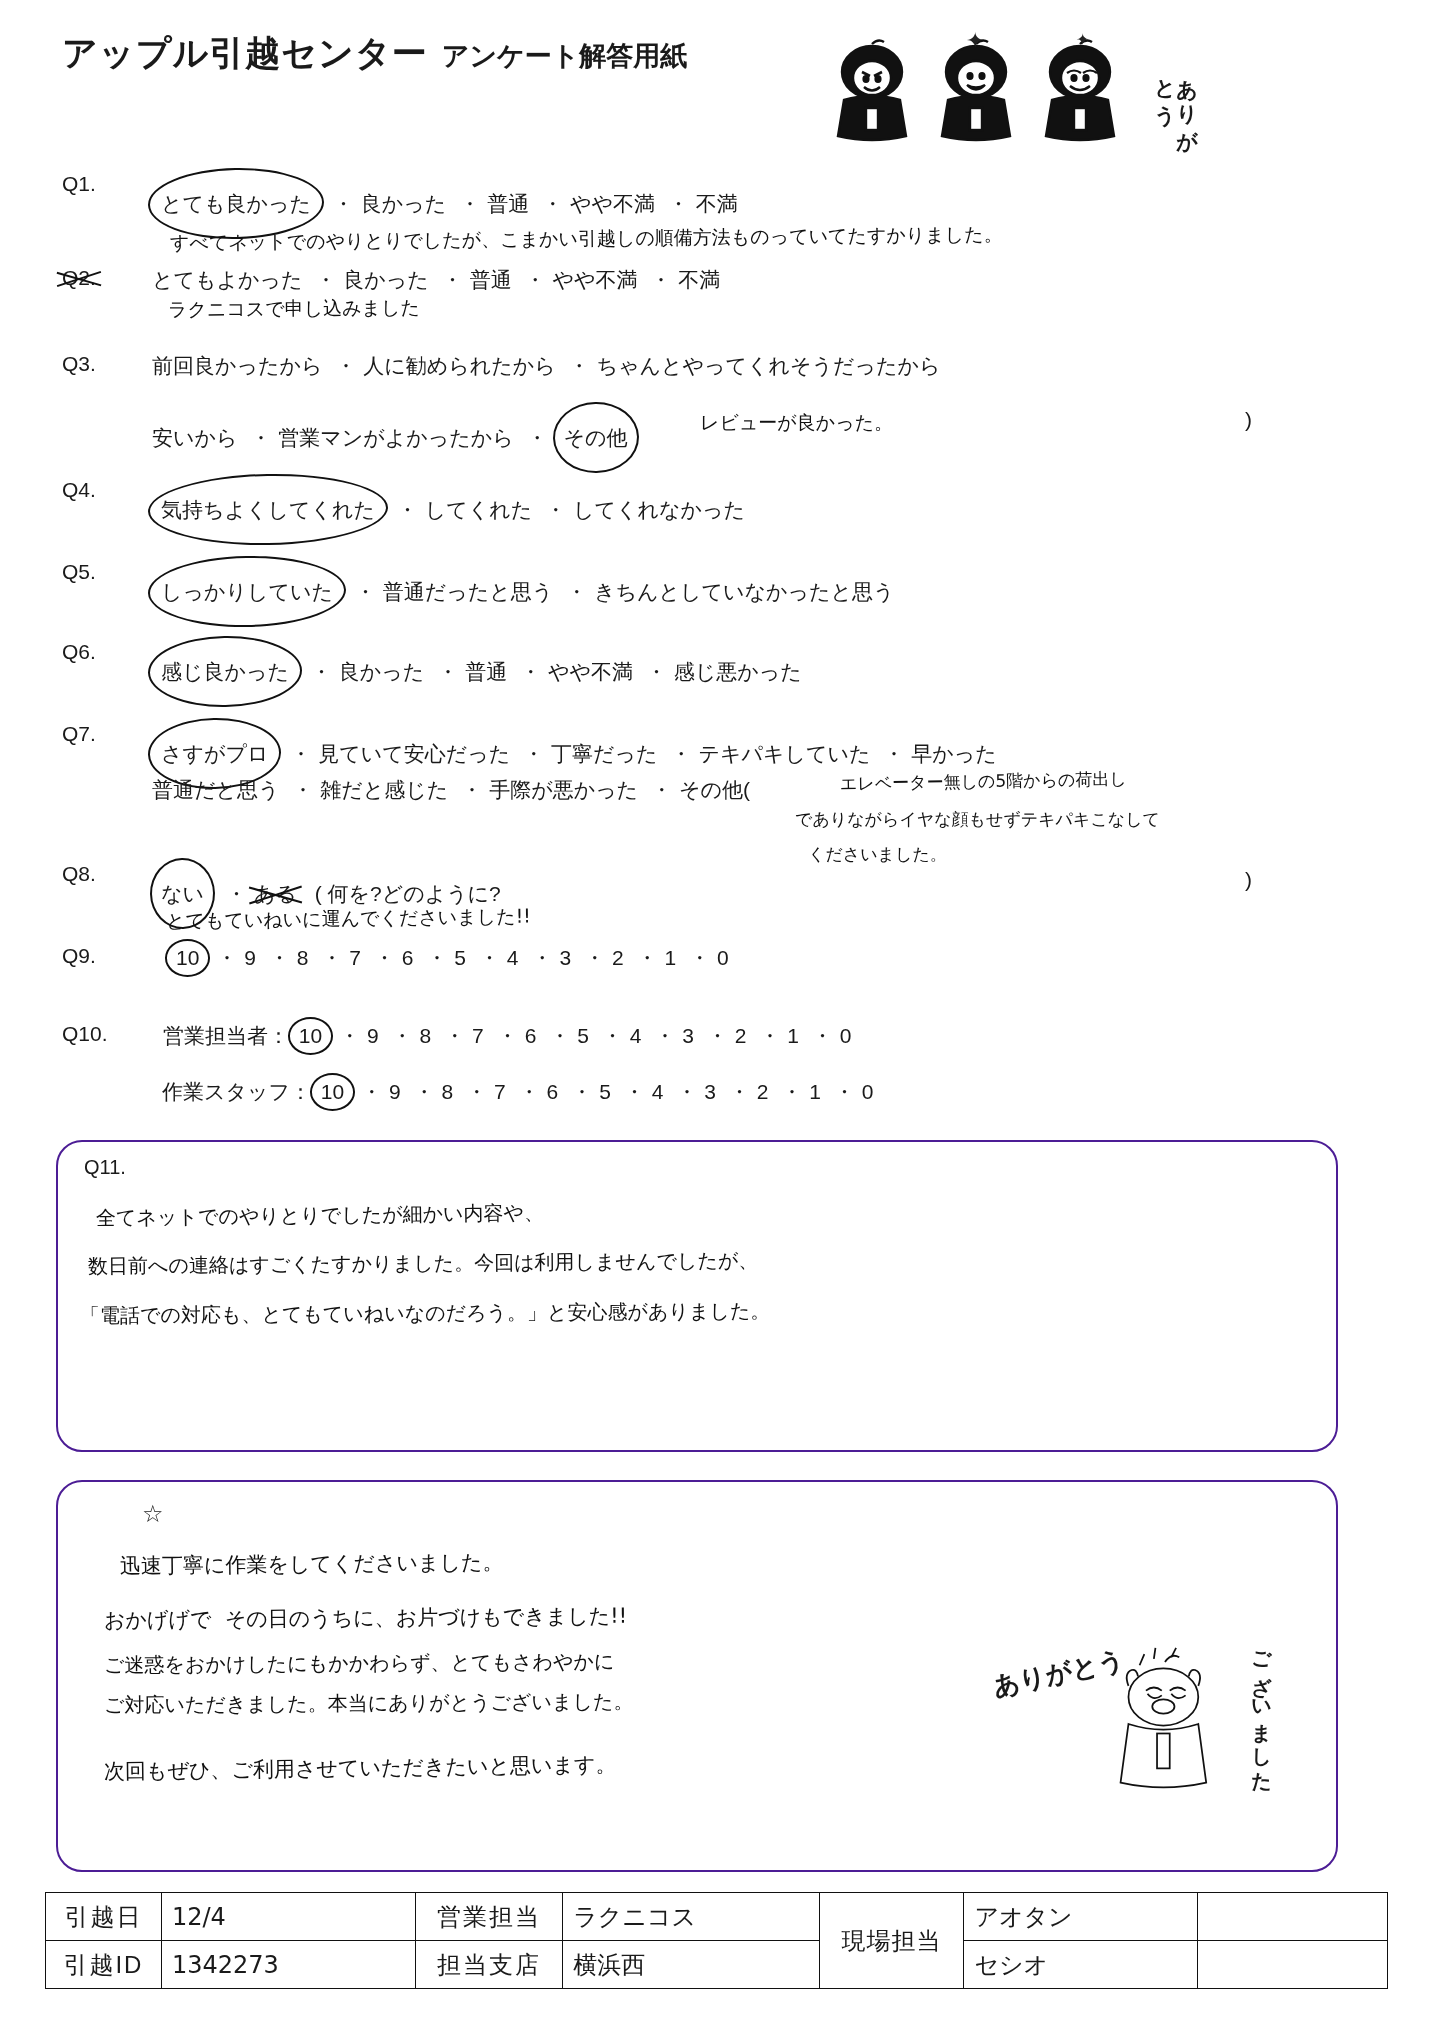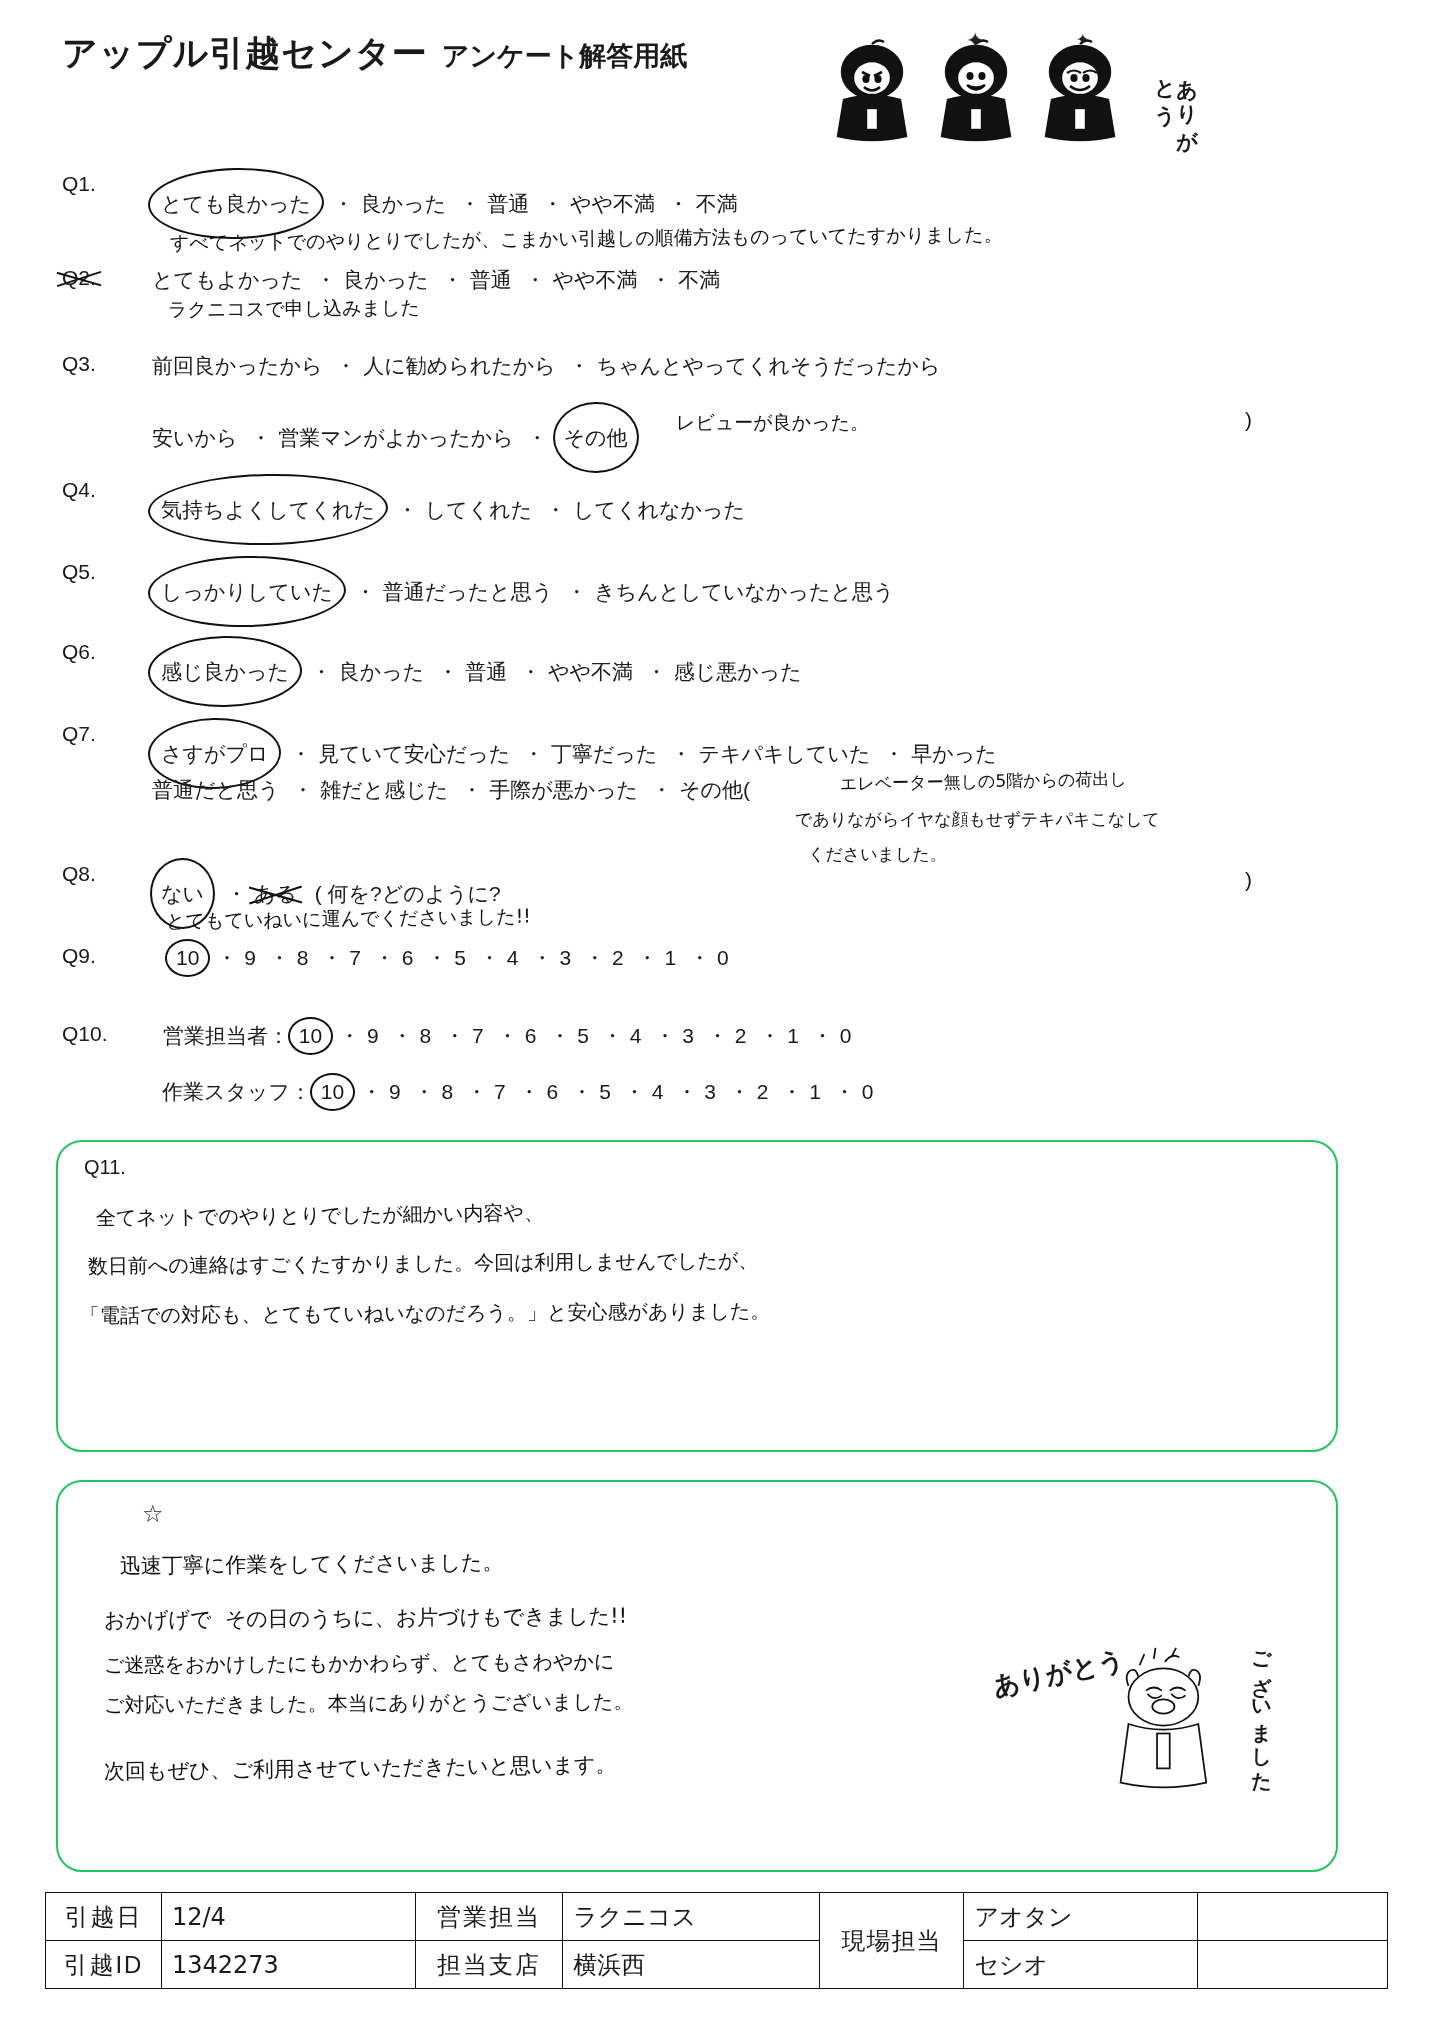--- a/index.html
+++ b/index.html
@@ -73,21 +73,21 @@
   .numcirc {
     display: inline-block; position: relative; padding: 1px 4px;
   }
   .numcirc::before {
     content: ""; position: absolute; left: -7px; top: -6px; right: -7px; bottom: -6px;
     border: 2.2px solid #111; border-radius: 50%;
   }
 
   
   .cbox {
-    position: absolute; border: 2px solid #22c55e; border-radius: 26px;
+    position: absolute; border: 2px solid #4c1d95; border-radius: 26px;
     background: #fff;
   }
   .cbox .ctitle { position: absolute; left: 26px; top: 14px; font-size: 20px; }
 
   
   .ftable {
     position: absolute; left: 45px; top: 1892px; width: 1343px; height: 96px;
     border-collapse: collapse;
   }
   .ftable td {
@@ -207,21 +207,21 @@
       <span class="sep">・</span><span class="opt">ちゃんとやってくれそうだったから</span>
     </div>
   </div>
   <div class="q" style="left:62px; top:406px; width:1250px;">
     <div class="opts">
       <span class="opt">安いから</span>
       <span class="sep">・</span><span class="opt">営業マンがよかったから</span>
       <span class="sep">・</span><span class="circ tight"><span>その他</span></span>
     </div>
   </div>
-  <div class="hw" style="position:absolute; left:676px; top:410px;text-align:center;">レビューが良かった。</div>
+  <div class="hw" style="position:absolute; left:700px; top:410px;text-align:center;">レビューが良かった。</div>
   <div style="position:absolute; left:1245px; top:408px; font-size:21px;">)</div>
 
   <div class="q" style="left:62px; top:478px; width:1100px;">
     <div class="lbl">Q4.</div>
     <div class="opts">
       <span class="circ"><span>気持ちよくしてくれた</span></span>
       <span class="sep">・</span><span class="opt">してくれた</span>
       <span class="sep">・</span><span class="opt">してくれなかった</span>
     </div>
   </div>

